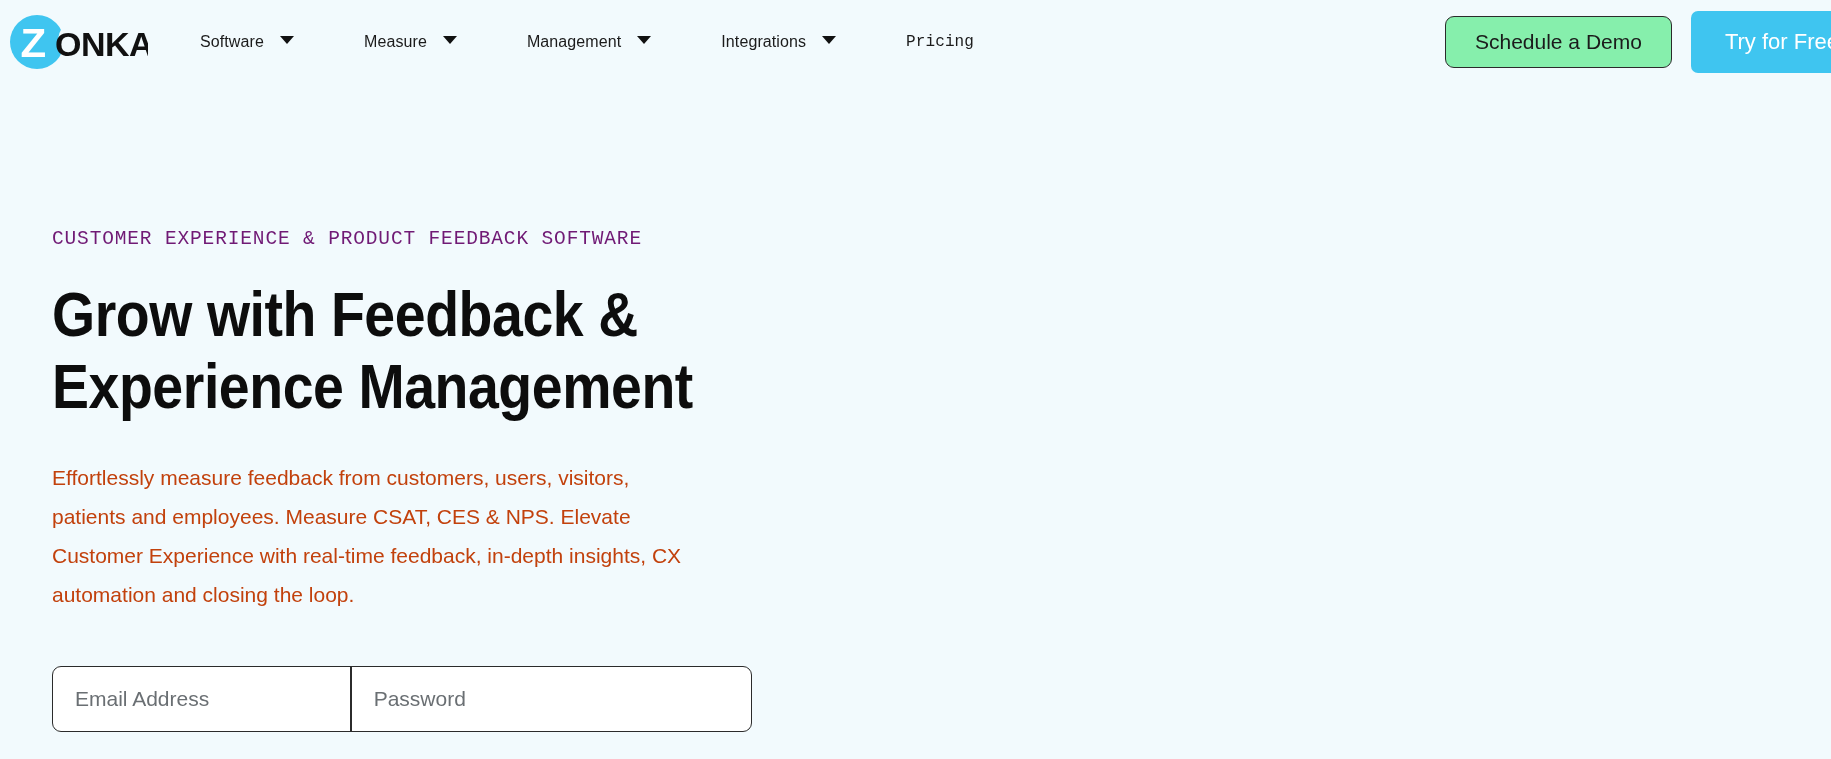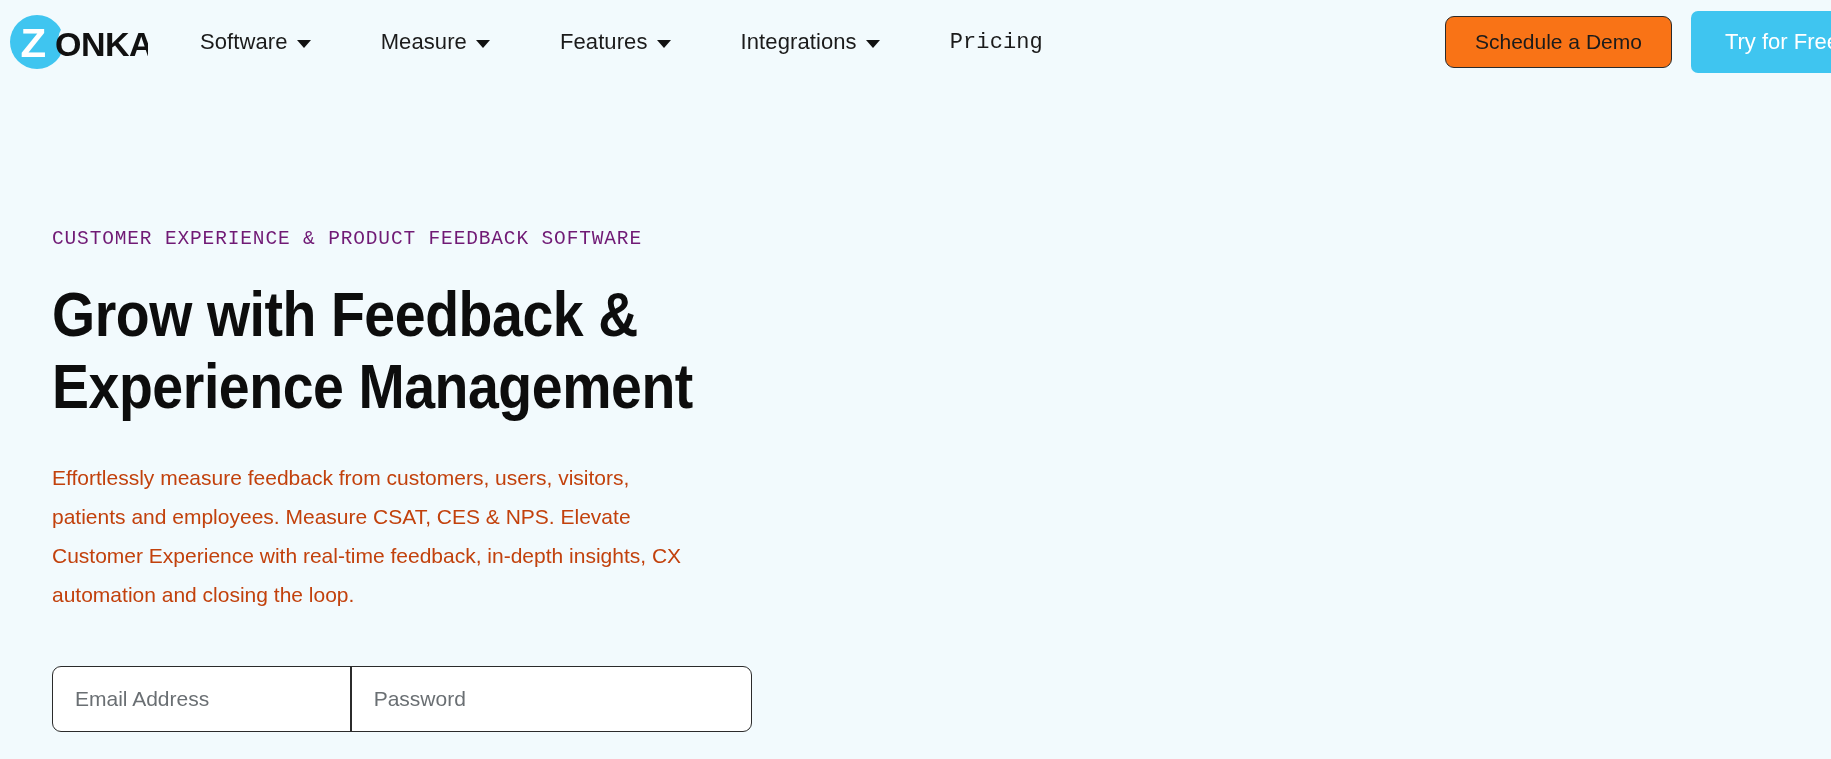--- a/index.html
+++ b/index.html
@@ -49,23 +49,22 @@
     left: 200px;
     top: 0;
     height: 84px;
     display: flex;
     align-items: center;
     gap: 0px;
   }
 
   .nav-item {
     display: flex;
-    align-items: center;
-    gap: 9px;
-    font-size: 22px;
+    gap: 16px;
+    font-size: 16px;
     color: #1b1b1b;
     letter-spacing: 0.1px;
     cursor: pointer;
     white-space: nowrap;
     padding: 0 0;
     margin-right: 70px;
     font-family: "Liberation Sans", sans-serif;
   }
   .nav-item:last-child { margin-right: 0; font-family: Liberation Mono, monospace; }
 
@@ -89,21 +88,21 @@
   }
 
   .btn-demo {
     height: 52px;
     padding: 12px 29px;
     display: flex;
     align-items: center;
     justify-content: center;
     border: 1.6px solid #2b2b2b;
     border-radius: 9px;
-    background: #f97316;
+    background: #86efac;
     color: #1b1b1b;
     font-size: 21px;
     font-family: "Liberation Sans", sans-serif;
     cursor: pointer;
     box-sizing: border-box;
     white-space: nowrap;
   }
 
   .btn-try {
     height: 62px;
@@ -248,21 +247,21 @@
     <nav class="nav">
       <div class="nav-item">
         <span>Software</span>
         <span class="caret"></span>
       </div>
       <div class="nav-item">
         <span>Measure</span>
         <span class="caret"></span>
       </div>
       <div class="nav-item">
-        <span>Features</span>
+        <span>Management</span>
         <span class="caret"></span>
       </div>
       <div class="nav-item">
         <span>Integrations</span>
         <span class="caret"></span>
       </div>
       <div class="nav-item">
         <span>Pricing</span>
       </div>
     </nav>

